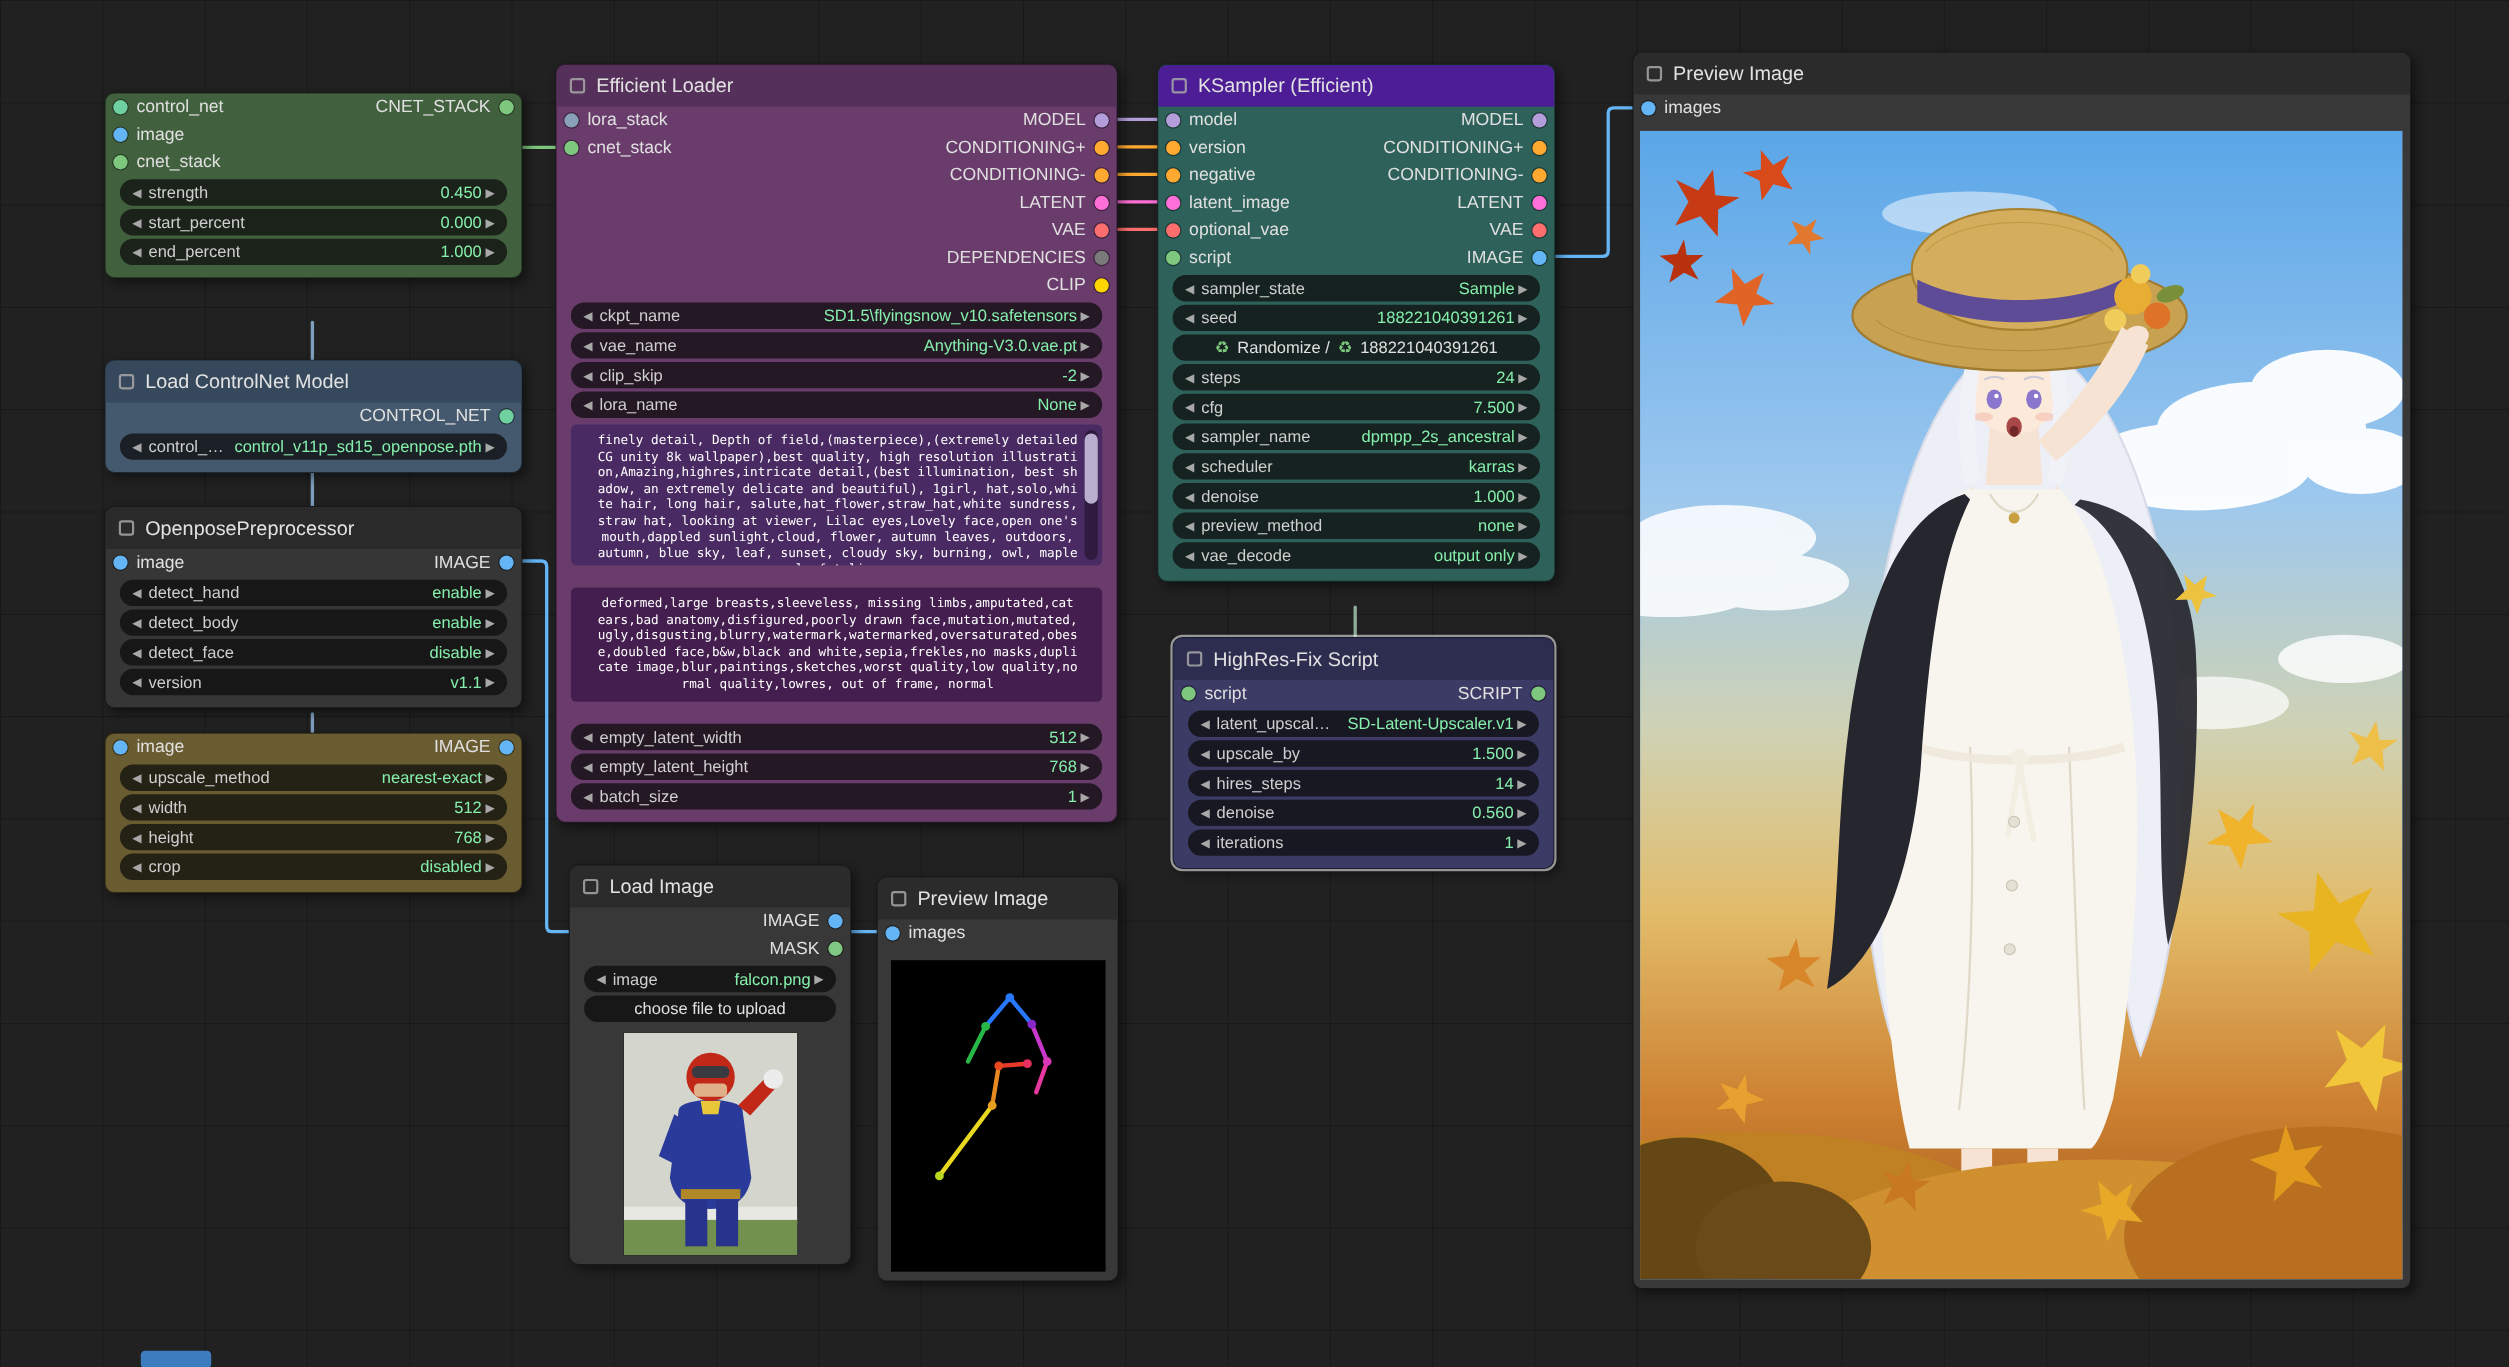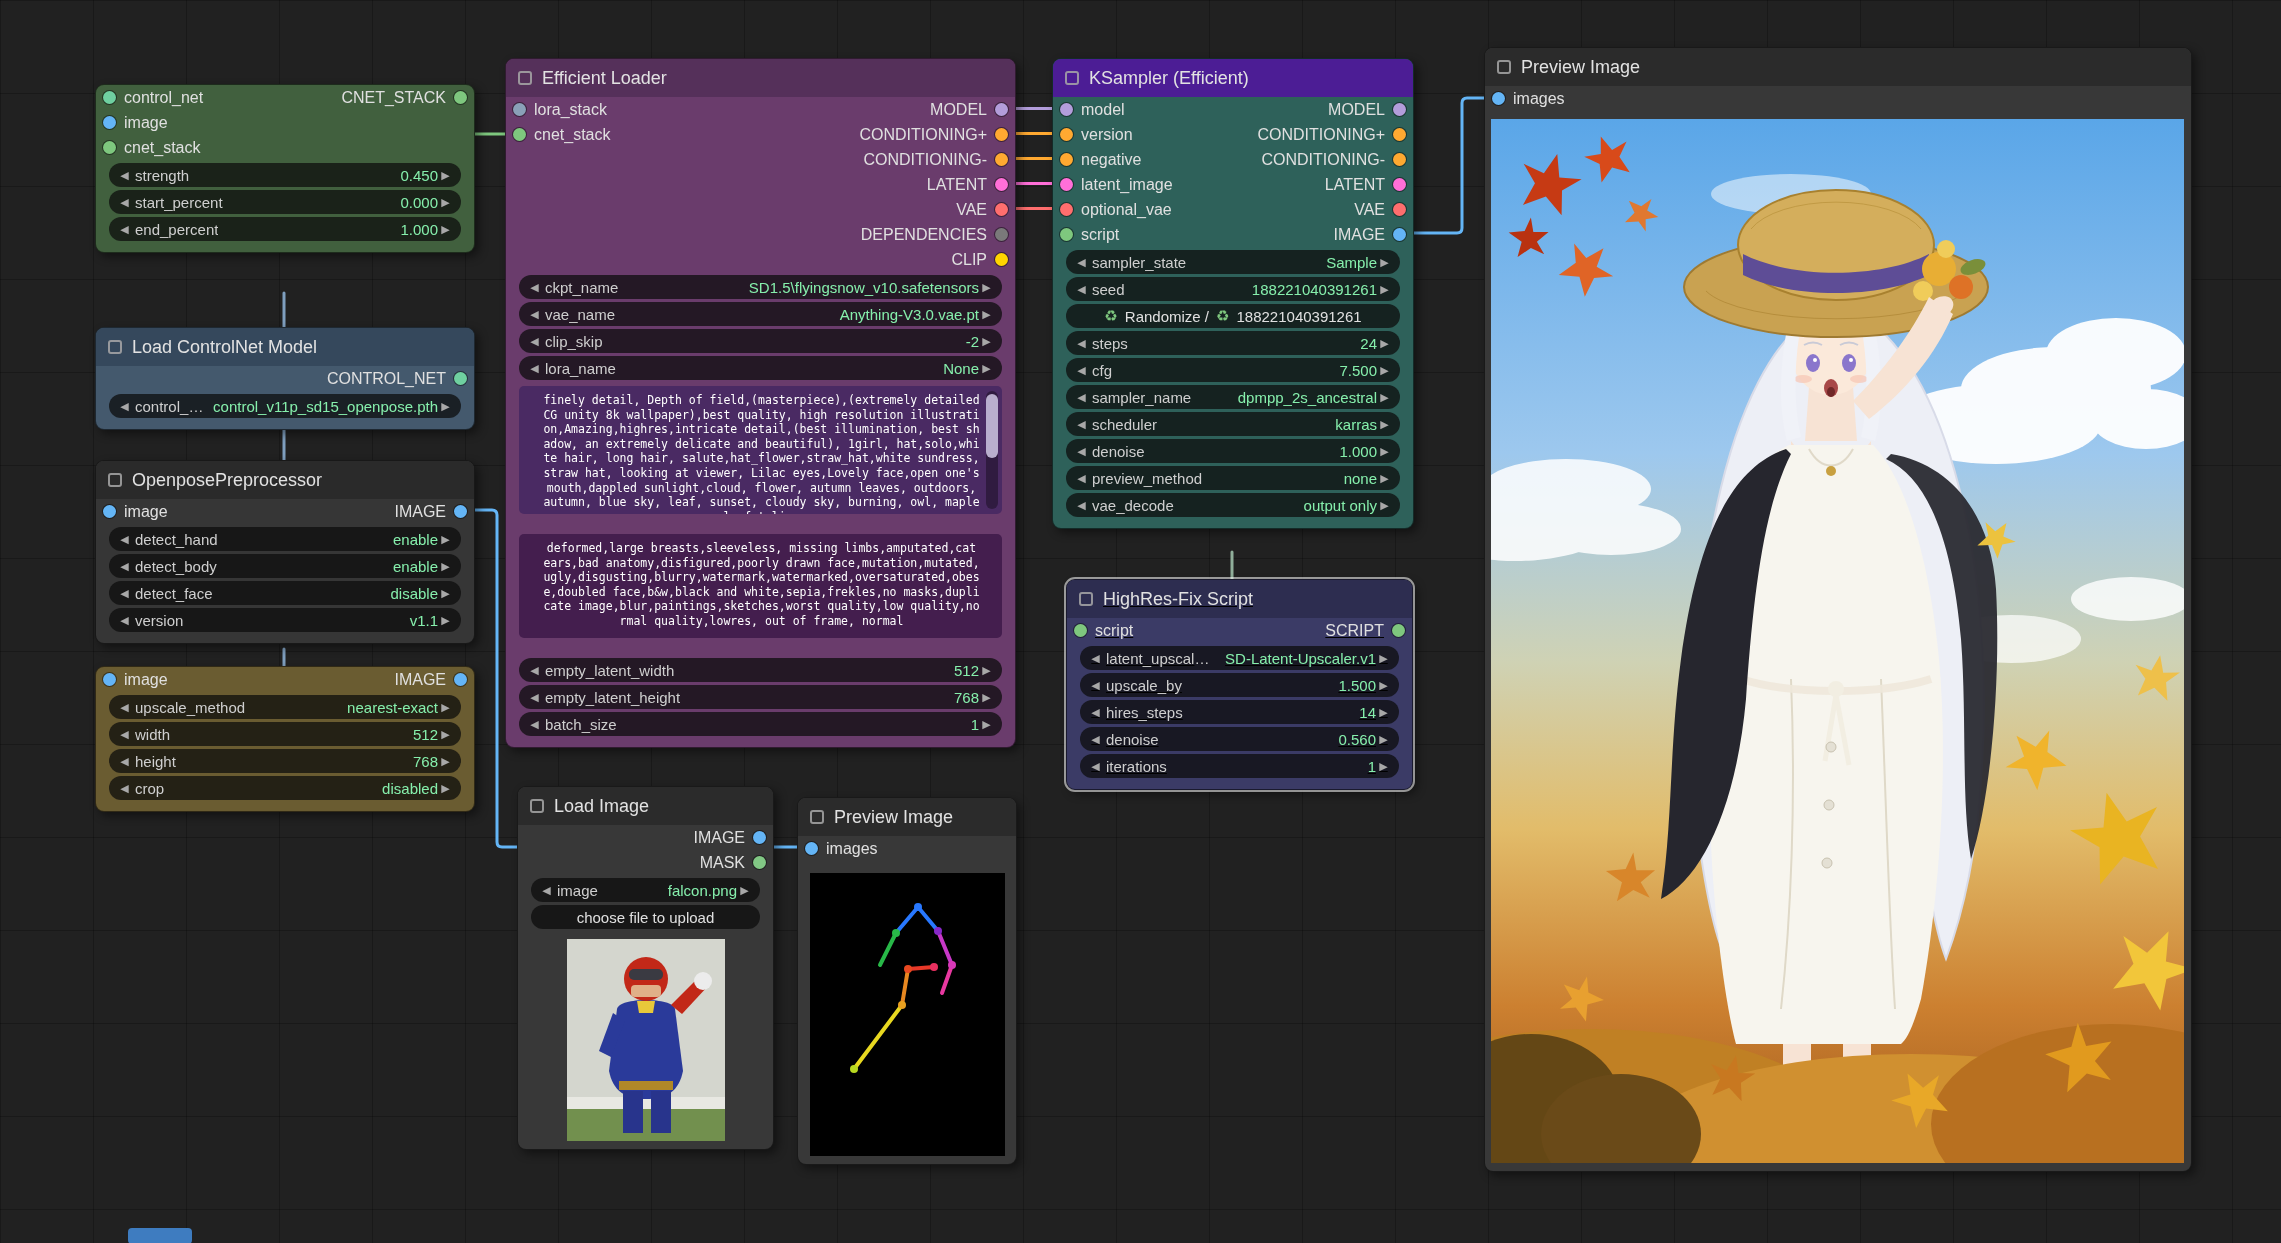--- a/index.html
+++ b/index.html
@@ -5,21 +5,21 @@
   html,body{margin:0;padding:0;}
   body{width:2281px;height:1243px;overflow:hidden;font-family:"Liberation Sans",sans-serif;background:#212121;}
   #canvas{position:absolute;inset:0;
     background-color:#212121;
     background-image:linear-gradient(rgba(0,0,0,.25) 1px,transparent 1px),
                      linear-gradient(90deg,rgba(0,0,0,.25) 1px,transparent 1px);
     background-size:93px 93px;}
   #wires{position:absolute;inset:0;pointer-events:none;}
 
   .node{position:absolute;border-radius:9px;box-shadow:4px 4px 10px rgba(0,0,0,.45);border:1px solid rgba(0,0,0,.55);}
-  .node.selected{outline:2px solid rgba(255,255,255,.55);text-decoration:underline;}
+  .node.selected{outline:2px solid rgba(255,255,255,.55);}
   .ntitle{height:38px;display:flex;align-items:center;gap:10px;padding:0 12px;border-radius:8px 8px 0 0;font-size:18px;color:#e2e2e2;white-space:nowrap;overflow:hidden;}
   .collapse{width:14px;height:14px;border:2px solid #a8a8a8;border-radius:3px;box-sizing:border-box;flex:none;opacity:.85;}
   .nbody{padding-bottom:8px;}
 
   .prow{position:relative;height:25px;display:flex;align-items:center;font-size:16px;color:#e0e0e0;}
   .dot{position:absolute;width:13px;height:13px;border-radius:50%;top:6px;box-shadow:0 0 0 1px rgba(0,0,0,.45);}
   .dot.in{left:7px}.dot.out{right:7px}
   .plabel{white-space:nowrap;}
   .pin{margin-left:28px}
   .pout{margin-left:auto;margin-right:28px}

